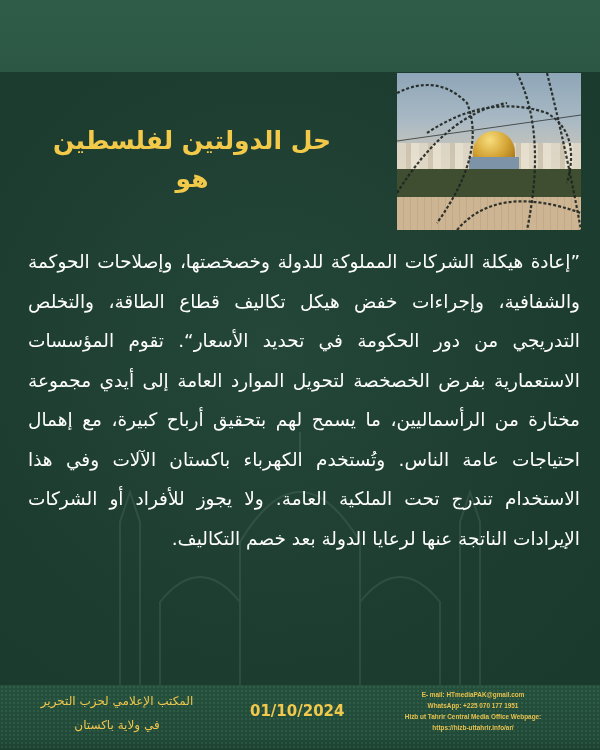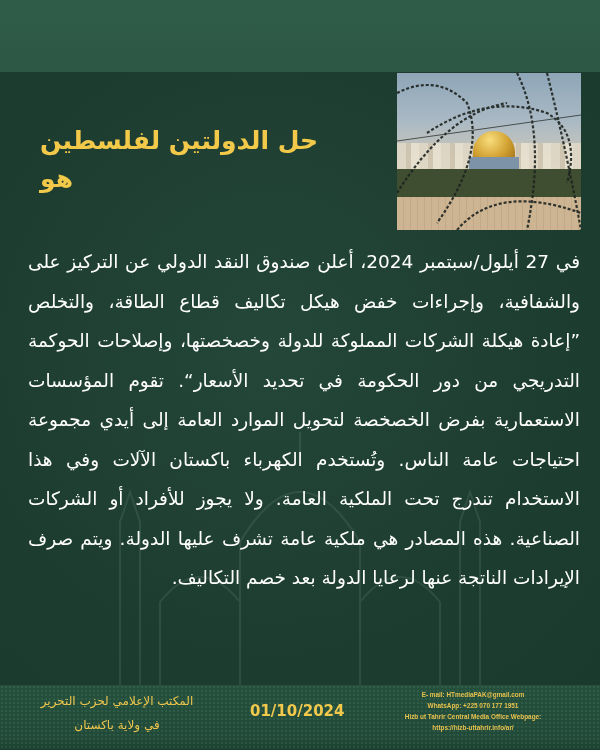--- a/index.html
+++ b/index.html
@@ -13,21 +13,21 @@
     background:linear-gradient(180deg,#8ea6b8 0%,#a9b9c4 30%,#c9c6bb 52%,#d9d0bd 62%,#3e4e32 70%,#556040 78%,#cbb595 80%,#c4a886 100%); }
   .photo .dome { position:absolute; left:76px; top:58px; width:42px; height:26px; border-radius:21px 21px 0 0;
     background:radial-gradient(circle at 40% 35%, #f7dd7c, #d3a233 60%, #a87a1e); }
   .photo .drum { position:absolute; left:72px; top:84px; width:50px; height:12px; background:#7c93a8; }
   .photo .city { position:absolute; left:0; top:70px; width:184px; height:28px;
     background:repeating-linear-gradient(90deg,#e1d8c6 0 9px,#cfc4ae 9px 14px,#ebe3d2 14px 22px); opacity:.85; }
   .photo .trees { position:absolute; left:0; top:96px; width:184px; height:28px; background:#3f4d30; }
   .photo .wall { position:absolute; left:0; top:124px; width:184px; height:33px;
     background:repeating-linear-gradient(90deg,#cdb594 0 6px,#c2a987 6px 7px); }
   .photo svg { position:absolute; left:0; top:0; }
-  .title { position:absolute; left:40px; top:122px; width:304px; text-align:left; direction:rtl;
+  .title { position:absolute; left:40px; top:122px; width:304px; text-align:center; direction:rtl;
     color:#f3c94a; font-weight:bold; font-size:25px; line-height:38px; font-family:"DejaVu Sans", sans-serif; }
   .body-text { position:absolute; left:28px; top:242px; width:552px; direction:rtl; text-align:justify;
     text-align-last:right; color:#ffffff; font-size:18.5px; line-height:39.5px; font-family:"DejaVu Sans", sans-serif; }
   .body-text .line { display:block; white-space:nowrap; text-align:justify; text-align-last:justify; height:39.5px; overflow:hidden; }
   .body-text .line.last { text-align-last:right; }
   .footer { position:absolute; left:0; top:685px; width:600px; height:65px;
     background:linear-gradient(180deg,#24503c 0%,#214a38 80%,#1c4030 100%); }
   .footer-dots { position:absolute; inset:0; opacity:.18;
     background-image:radial-gradient(#6d9a83 0.8px, transparent 1px); background-size:4px 4px; }
   .office { position:absolute; left:22px; top:4px; width:190px; text-align:center; direction:rtl;
@@ -72,28 +72,27 @@
       <path d="M0 68 L184 42" stroke-dasharray="none" stroke-width="0.8"></path>
     </g>
   </svg>
 </div>
 
 <div class="title">
   <div>حل الدولتين لفلسطين هو</div>
 </div>
 
 <div class="body-text">
-  <span class="line">في 27 أيلول/سبتمبر 2024، أعلن صندوق النقد الدولي عن التركيز على</span>
+  <span class="line">”إعادة هيكلة الشركات المملوكة للدولة وخصخصتها، وإصلاحات الحوكمة</span>
   <span class="line">والشفافية، وإجراءات خفض هيكل تكاليف قطاع الطاقة، والتخلص</span>
-  <span class="line">”إعادة هيكلة الشركات المملوكة للدولة وخصخصتها، وإصلاحات الحوكمة</span>
   <span class="line">التدريجي من دور الحكومة في تحديد الأسعار“. تقوم المؤسسات</span>
   <span class="line">الاستعمارية بفرض الخصخصة لتحويل الموارد العامة إلى أيدي مجموعة</span>
+  <span class="line">مختارة من الرأسماليين، ما يسمح لهم بتحقيق أرباح كبيرة، مع إهمال</span>
   <span class="line">احتياجات عامة الناس. وتُستخدم الكهرباء باكستان الآلات وفي هذا</span>
   <span class="line">الاستخدام تندرج تحت الملكية العامة. ولا يجوز للأفراد أو الشركات</span>
-  <span class="line">الصناعية. هذه المصادر هي ملكية عامة تشرف عليها الدولة. ويتم صرف</span>
   <span class="line last">الإيرادات الناتجة عنها لرعايا الدولة بعد خصم التكاليف.</span>
 </div>
 
 <div class="footer">
   <div class="footer-dots"></div>
   <div class="office">
     <div>المكتب الإعلامي لحزب التحرير</div>
     <div>في ولاية باكستان</div>
   </div>
   <div class="date">01/10/2024</div>

